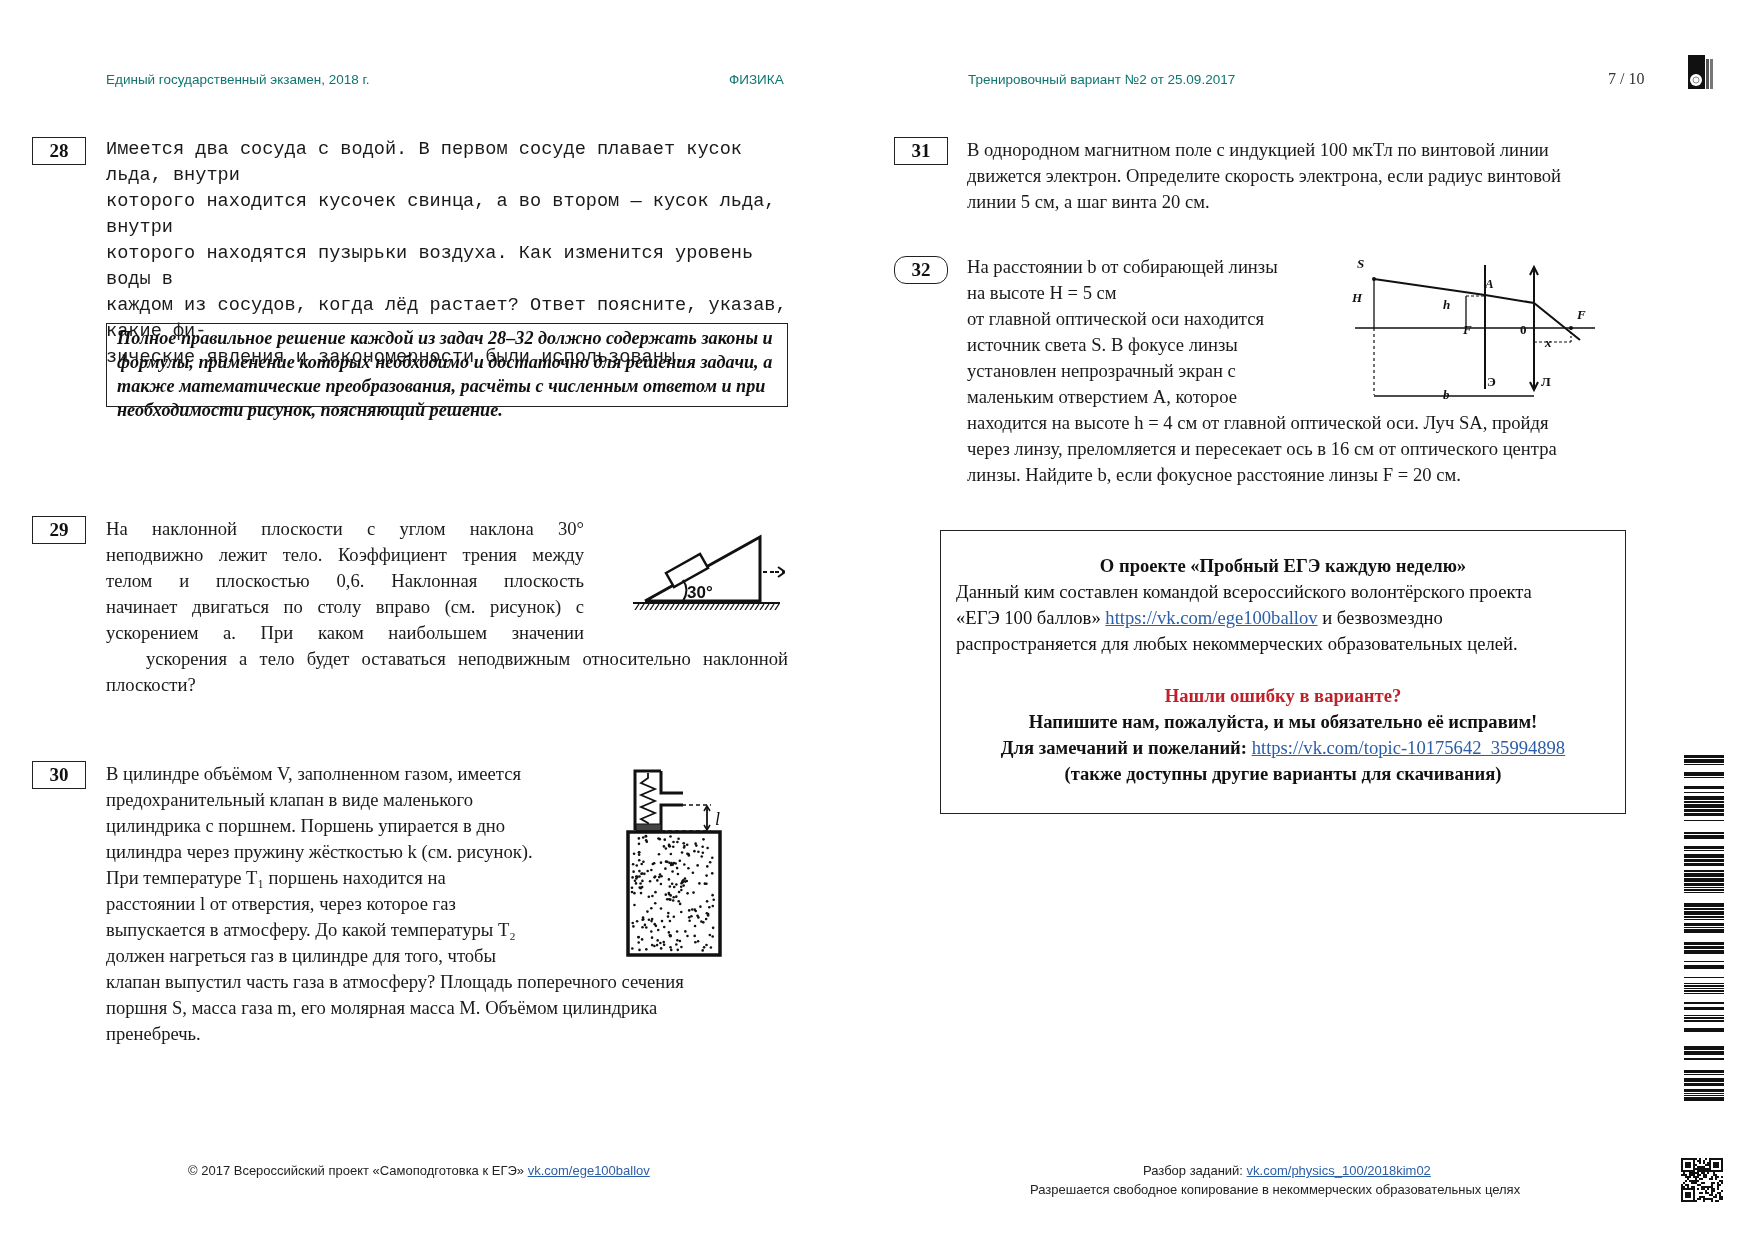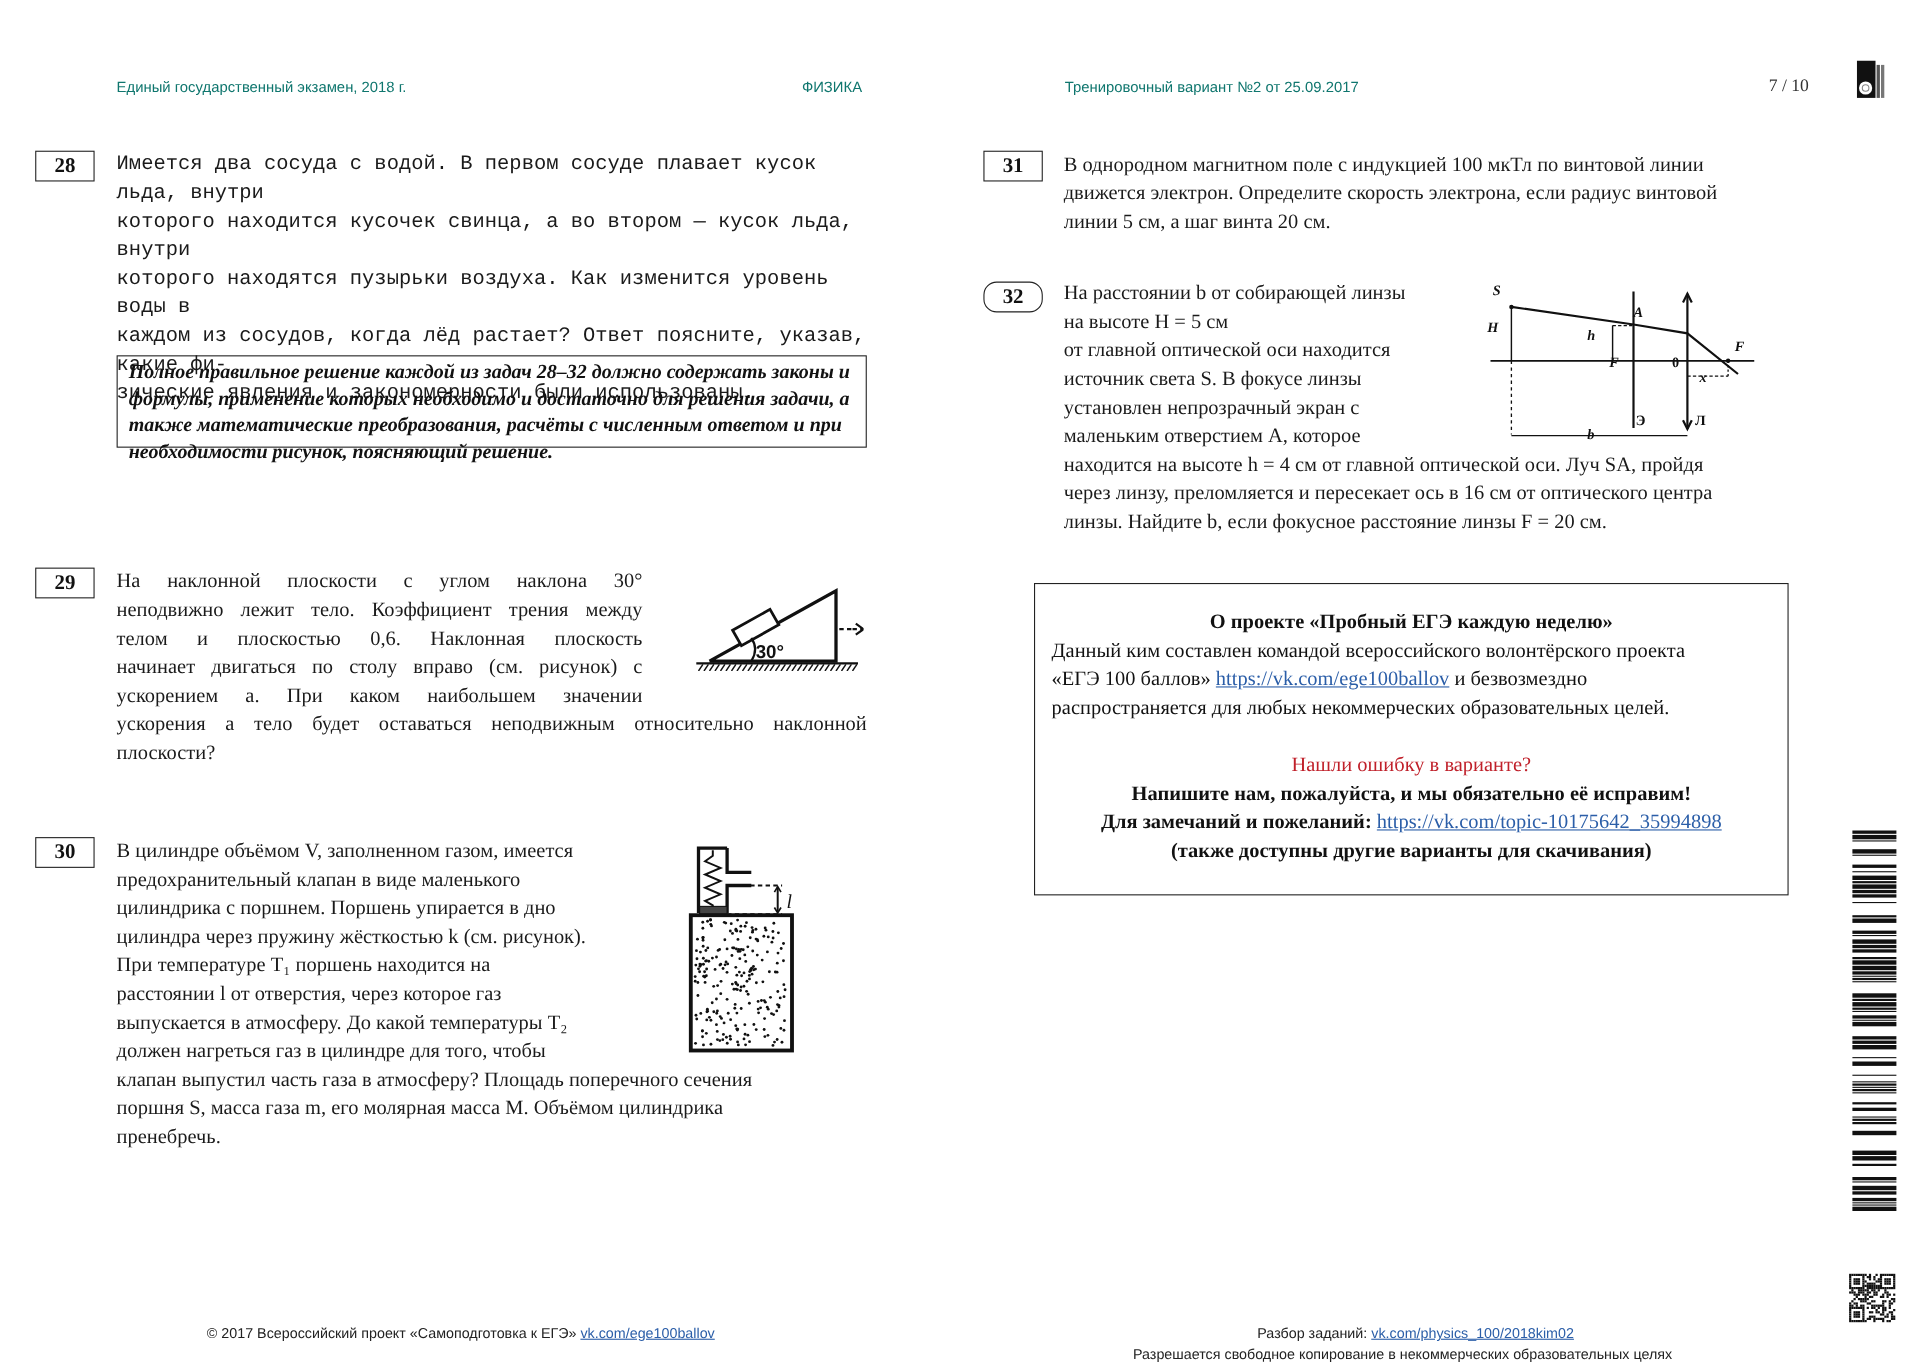--- a/index.html
+++ b/index.html
@@ -13,23 +13,23 @@
   .qtext { position:absolute; font-family:"Liberation Serif", serif; font-size:18.6px; line-height:26px; color:#1a1a1a; }
   .qtext p { margin:0; }
   .just { text-align:justify; text-align-last:left; }
   .note { position:absolute; left:106px; top:323px; width:682px; height:84px; border:1.3px solid #222; box-sizing:border-box;
           padding:2px 10px; font-family:"Liberation Serif", serif; font-style:italic; font-weight:bold; font-size:18.2px; line-height:24px; }
   .infobox { position:absolute; left:940px; top:530px; width:686px; height:284px; border:1.6px solid #222; box-sizing:border-box;
           font-family:"Liberation Serif", serif; font-size:18.6px; line-height:26px; text-align:center; padding-top:22px; }
   .infobox .t { font-weight:bold; }
   .infobox .l { text-align:left; padding-left:15px; }
   a.lnk { color:#2b5ea8; text-decoration:underline; }
-  .red { color:#c0202a; font-weight:normal; }
+  .red { color:#c0202a; font-weight:bold; }
   .b { font-weight:bold; }
-  .foot { font-family:"Liberation Sans", sans-serif; font-size:13px; color:#222;margin-top:41px; }
+  .foot { font-family:"Liberation Sans", sans-serif; font-size:13px; color:#222; }
   .foot a { color:#2b5ea8; text-decoration:underline; }
 </style>
 </head>
 <body>
 
 <div class="abs sans hdr" style="left:106px;">Единый государственный экзамен, 2018 г.</div>
 <div class="abs sans hdr" style="left:729px;">ФИЗИКА</div>
 <div class="abs sans hdr" style="left:968px;text-align:right;">Тренировочный вариант №2  от 25.09.2017</div>
 <div class="abs serif" style="left:1608px; top:70px; font-size:16px; color:#333;">7 / 10</div>
 <div class="abs" style="left:1688px; top:55px; width:26px; height:34px;">
@@ -55,21 +55,21 @@
 
 <div class="qnum" style="left:32px; top:516px;">29</div>
 <div class="qtext just" style="left:106px; top:516px; width:478px;">
   <p style="text-align-last:justify;">На наклонной плоскости с углом наклона 30°</p>
   <p style="text-align-last:justify;">неподвижно лежит тело. Коэффициент трения между</p>
   <p style="text-align-last:justify;">телом и плоскостью 0,6. Наклонная плоскость</p>
   <p style="text-align-last:justify;">начинает двигаться по столу вправо (см. рисунок) с</p>
   <p style="text-align-last:justify;">ускорением a. При каком наибольшем значении</p>
 </div>
 <div class="qtext" style="left:106px; top:646px; width:682px;">
-  <p style="text-align:justify; text-align-last:justify;">ускорения a тело будет оставаться неподвижным относительно наклонной</p>
+  <p style="text-align:justify; text-align-last:justify;margin-left:40px;">ускорения a тело будет оставаться неподвижным относительно наклонной</p>
   <p>плоскости?</p>
 </div>
 <div class="abs" style="left:615px; top:528px; width:170px; height:82px;">
   <svg width="170" height="82" viewBox="0 0 170 82">
     <g stroke="#111" stroke-width="3" fill="none">
       <polyline points="30,73 145,9 145,73 30,73"></polyline>
     </g>
     <g stroke="#111" stroke-width="2.5" fill="#fff">
       <polygon points="51,45 85,26 93,40 59,59"></polygon>
     </g>

